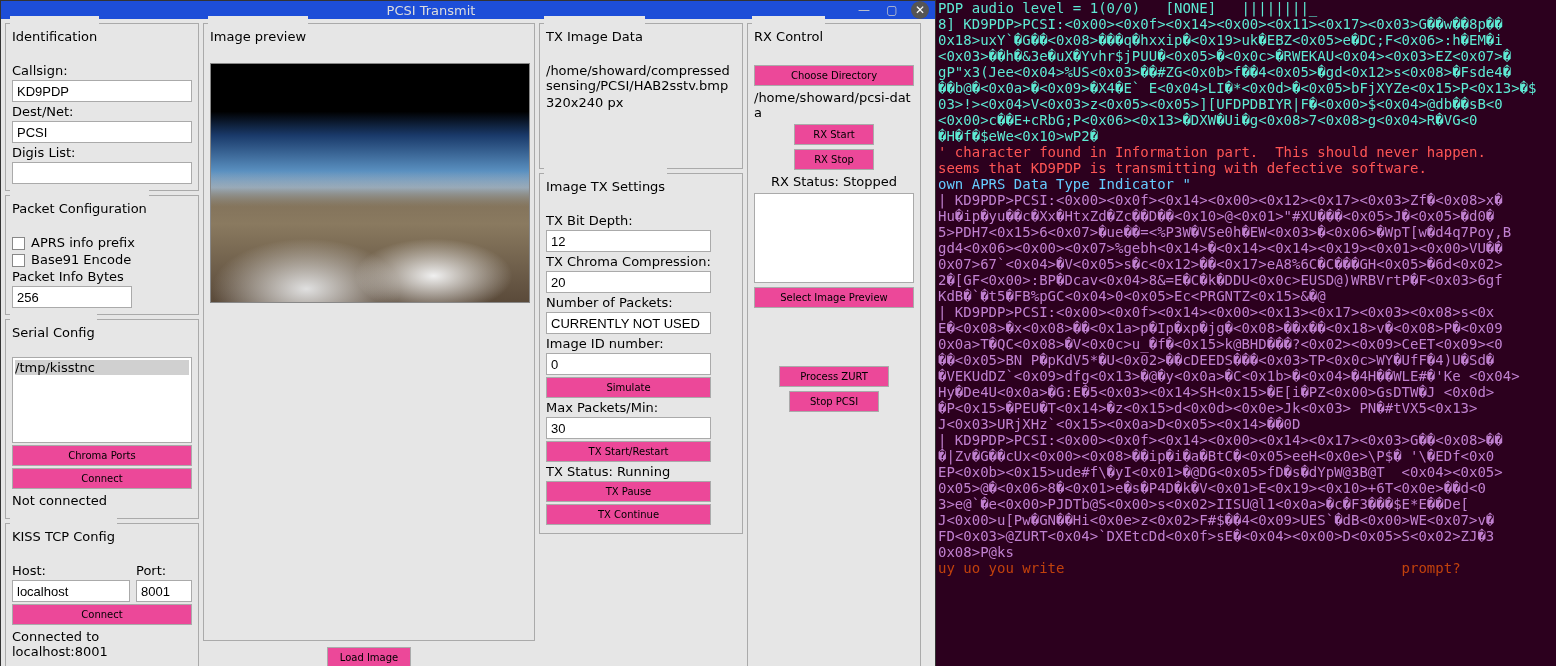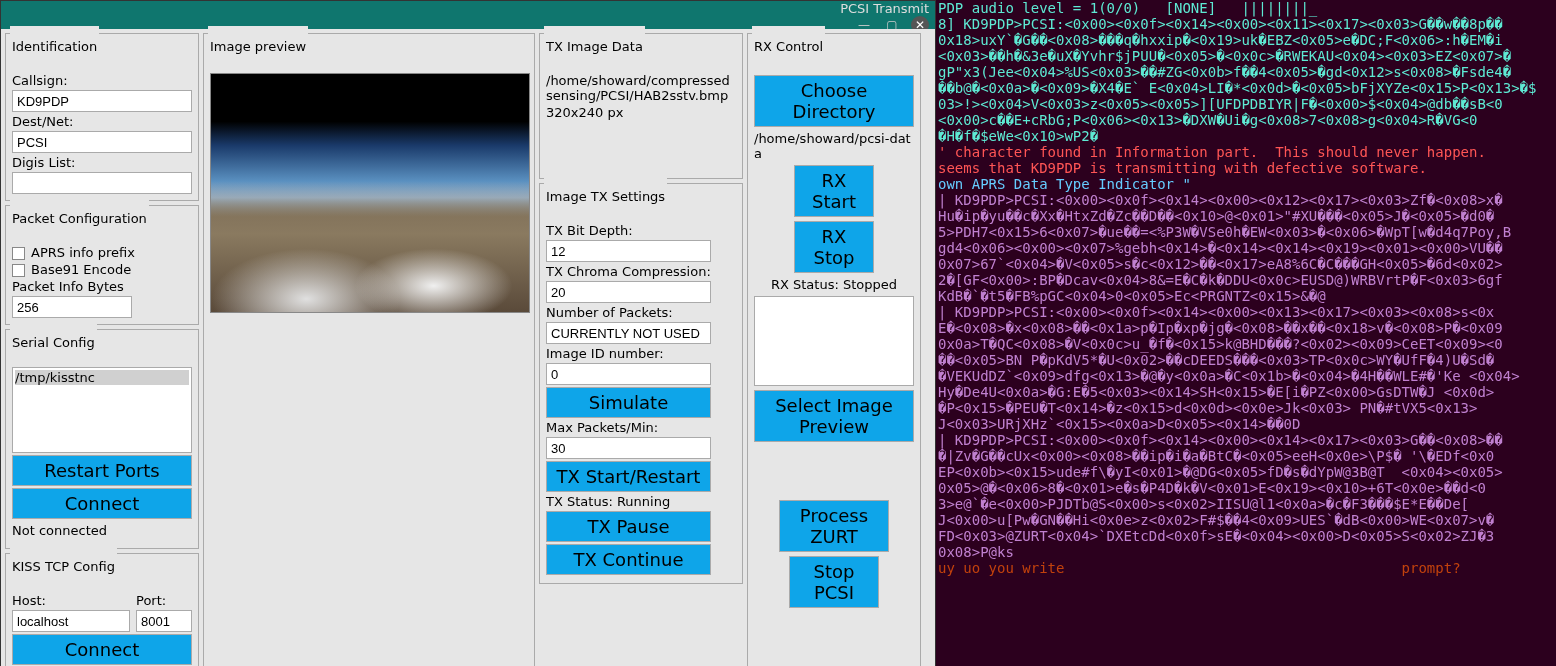--- a/index.html
+++ b/index.html
@@ -31,28 +31,27 @@
   .terminal .faint { color: #c2410c; }
   .appwin {
     width: 936px;
     height: 666px;
     background: #e6e6e6;
     display: flex;
     flex-direction: column;
     border: 1px solid #333;
   }
   .titlebar {
-    background: #0f766e;
+    background: #1d4ed8;
     color: #ddd;
     height: 28px;
     display: flex;
-    align-items: flex-end;
+    align-items: center;
     padding: 0 6px;
     font-size: 13px;
-    flex-direction: column;
   }
   .titlebar .title { flex: 1; text-align: center; }
   .titlebar .winbtns { display: flex; gap: 10px; align-items: center; }
   .winbtn { width: 18px; height: 18px; display:flex; align-items:center; justify-content:center; color:#ccc; font-size:12px;}
   .winbtn.close { background: #555; border-radius: 50%; color:#fff; font-weight:bold;}
   .client {
     flex: 1;
     display: flex;
     gap: 4px;
     padding: 4px;
@@ -88,25 +87,25 @@
     font-size: 13px;
     height: 22px;
   }
   .checkbox-row { display:flex; align-items:flex-end; gap:6px; margin:2px 0;}
   .checkbox {
     width: 13px; height:13px; border:1px solid #888; background:#fff; display:inline-block;
   }
   .button {
     display: block;
     width: 100%;
-    background: #0ea5e9;
+    background: #ec4899;
     border: 1px solid #aaa;
     padding: 4px 0;
     text-align: center;
-    font-size: 18px;
+    font-size: 10px;
     cursor: pointer;
     margin: 2px 0;
   }
   .button.small { width: auto; padding: 4px 12px; display:inline-block; }
   .listbox {
     width: 100%;
     height: 86px;
     background: #fff;
     border: 1px solid #aaa;
     overflow-y: scroll;
@@ -195,21 +194,21 @@
           <input class="textinput" style="width: 120px;" value="256">
         </div>
       </div>
 
       <div class="group">
         <span class="legend">Serial Config</span>
         <div class="group-inner">
           <div class="listbox">
             <div class="sel">/tmp/kisstnc</div>
           </div>
-          <div class="button">Restart Ports</div>
+          <div class="button">Chroma Ports</div>
           <div class="button">Connect</div>
           <div class="status-text">Not connected</div>
         </div>
       </div>
 
       <div class="group">
         <span class="legend">KISS TCP Config</span>
         <div class="group-inner">
           <div class="kiss-row">
             <div class="host">

